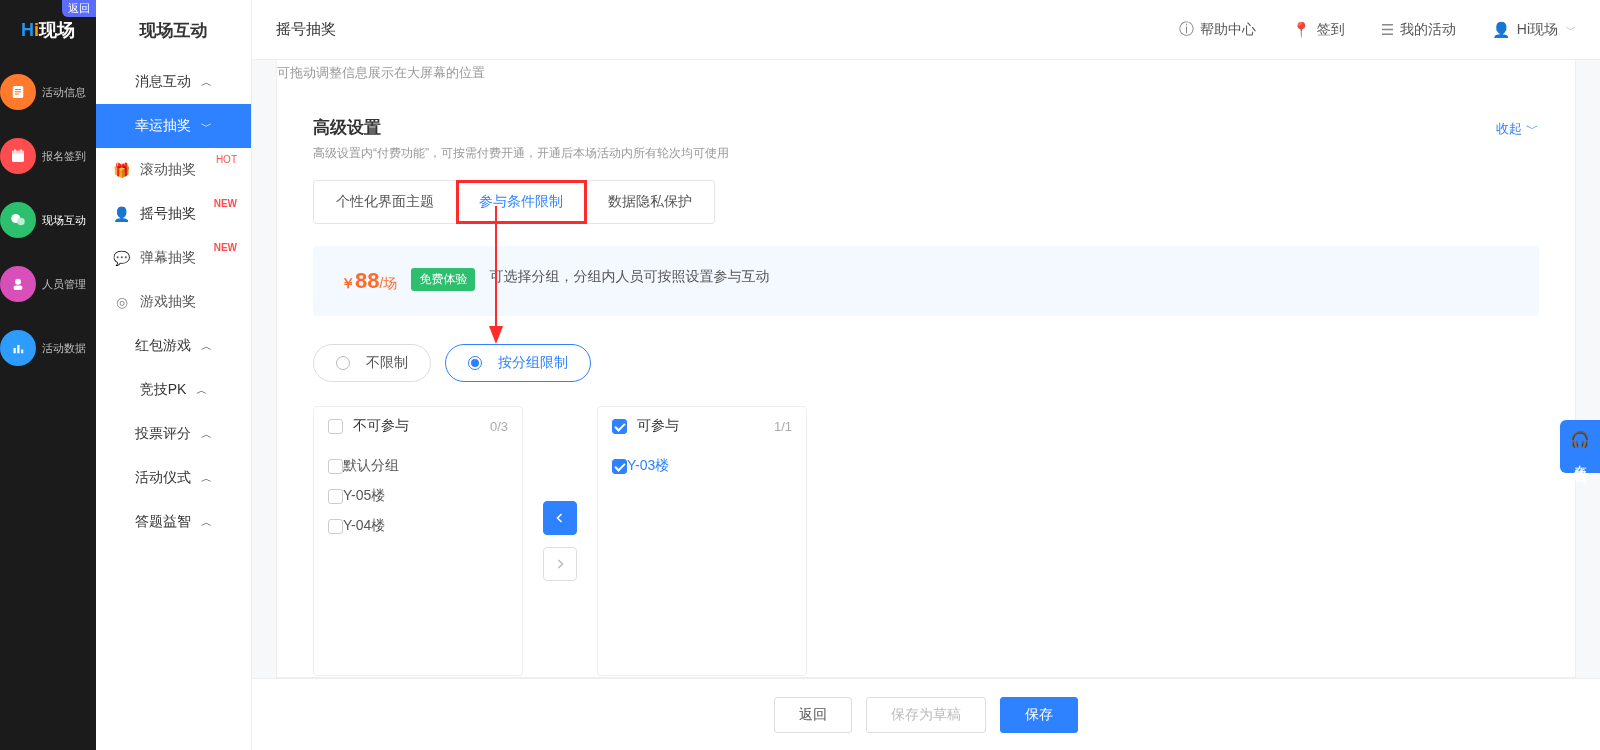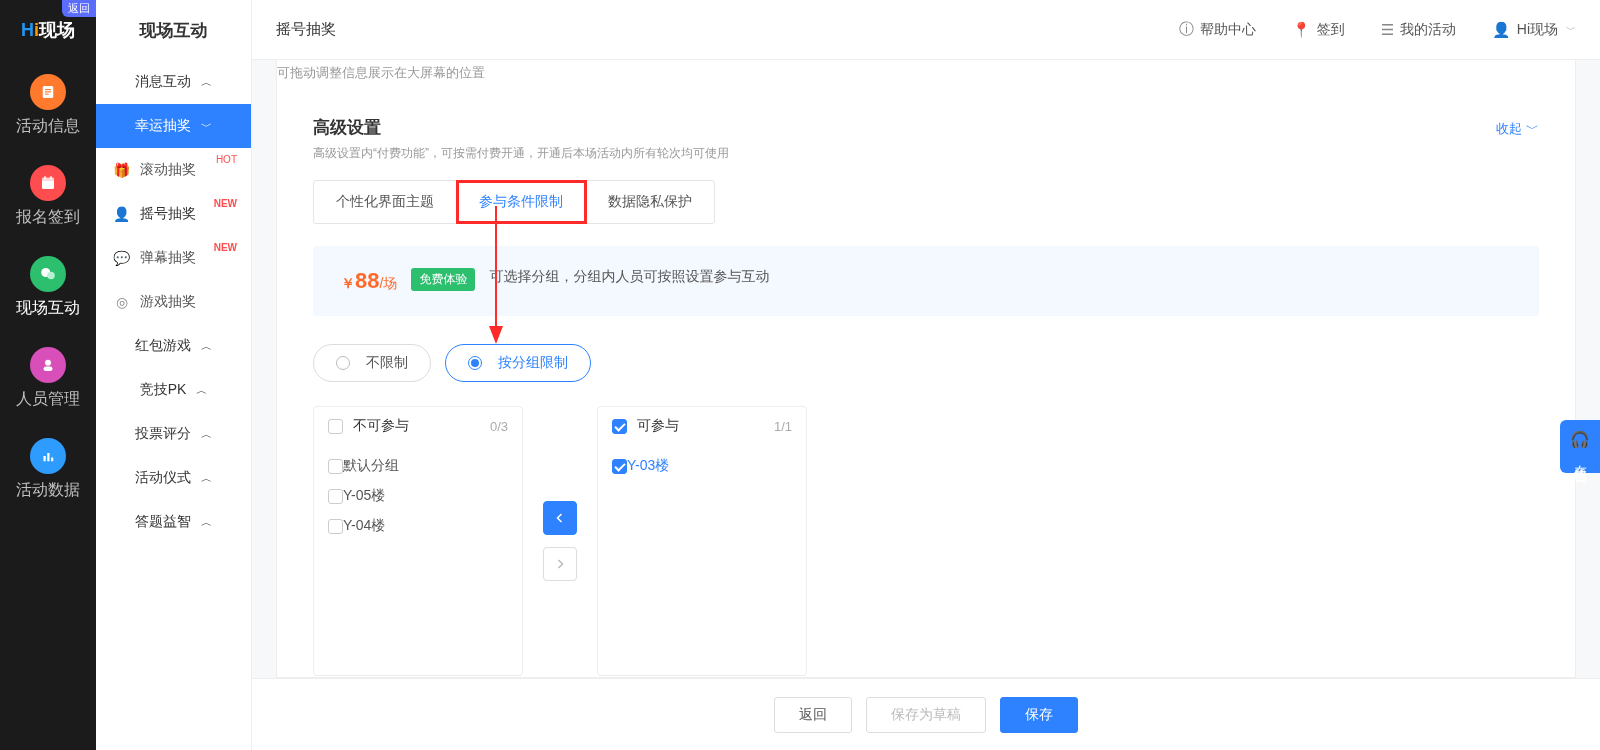--- a/index.html
+++ b/index.html
@@ -2,21 +2,21 @@
 <html><head>
 <meta charset="utf-8">
 <style>
 *{margin:0;padding:0;box-sizing:border-box;font-family:"Microsoft YaHei","PingFang SC",sans-serif}
 body{background:#fff;overflow:hidden;width:1600px;height:750px;position:relative}
 .left-rail{position:fixed;left:0;top:0;width:96px;height:100%;background:#1b1b1b;z-index:10}
 .rail-logo{height:60px;display:flex;align-items:center;justify-content:center;position:relative}
 .rail-logo-txt{font-size:18px;font-weight:bold}
 .rail-logo-txt .h{color:#2196f3}.rail-logo-txt .i{color:#ff9800}.rail-logo-txt .t{color:#fff}
 .rail-back{position:absolute;top:0;right:0;background:#5b6dff;color:#fff;font-size:11px;padding:1px 6px;border-bottom-left-radius:6px}
-.rail-item{display:flex;flex-direction:column;align-items:center;padding:14px 0;color:#bfbfbf;cursor:pointer;font-size:16px;gap:6px}
+.rail-item{display:flex;flex-direction:row;align-items:center;padding:14px 0;color:#bfbfbf;cursor:pointer;font-size:11px;gap:6px}
 .rail-item.active{color:#fff}
 .rail-icon{width:36px;height:36px;border-radius:50%;display:flex;align-items:center;justify-content:center}
 .ic-orange{background:#ff7a2d}.ic-red{background:#ff4d4f}.ic-green{background:#2bbf6e}.ic-pink{background:#d84fb9}.ic-blue{background:#2e9bff}
 
 .side-menu{position:fixed;left:96px;top:0;width:156px;height:100%;background:#fff;border-right:1px solid #eee;z-index:9}
 .side-title{height:60px;display:flex;align-items:center;justify-content:center;font-size:17px;font-weight:600;color:#333}
 .menu-cat{height:44px;display:flex;align-items:center;justify-content:center;gap:10px;font-size:14px;color:#333;cursor:pointer}
 .menu-cat.selected{background:#2e82ff;color:#fff}
 .menu-cat .chev{font-size:11px}
 .menu-sub{height:44px;display:flex;align-items:center;gap:10px;padding-left:18px;font-size:14px;color:#555;cursor:pointer;position:relative}

